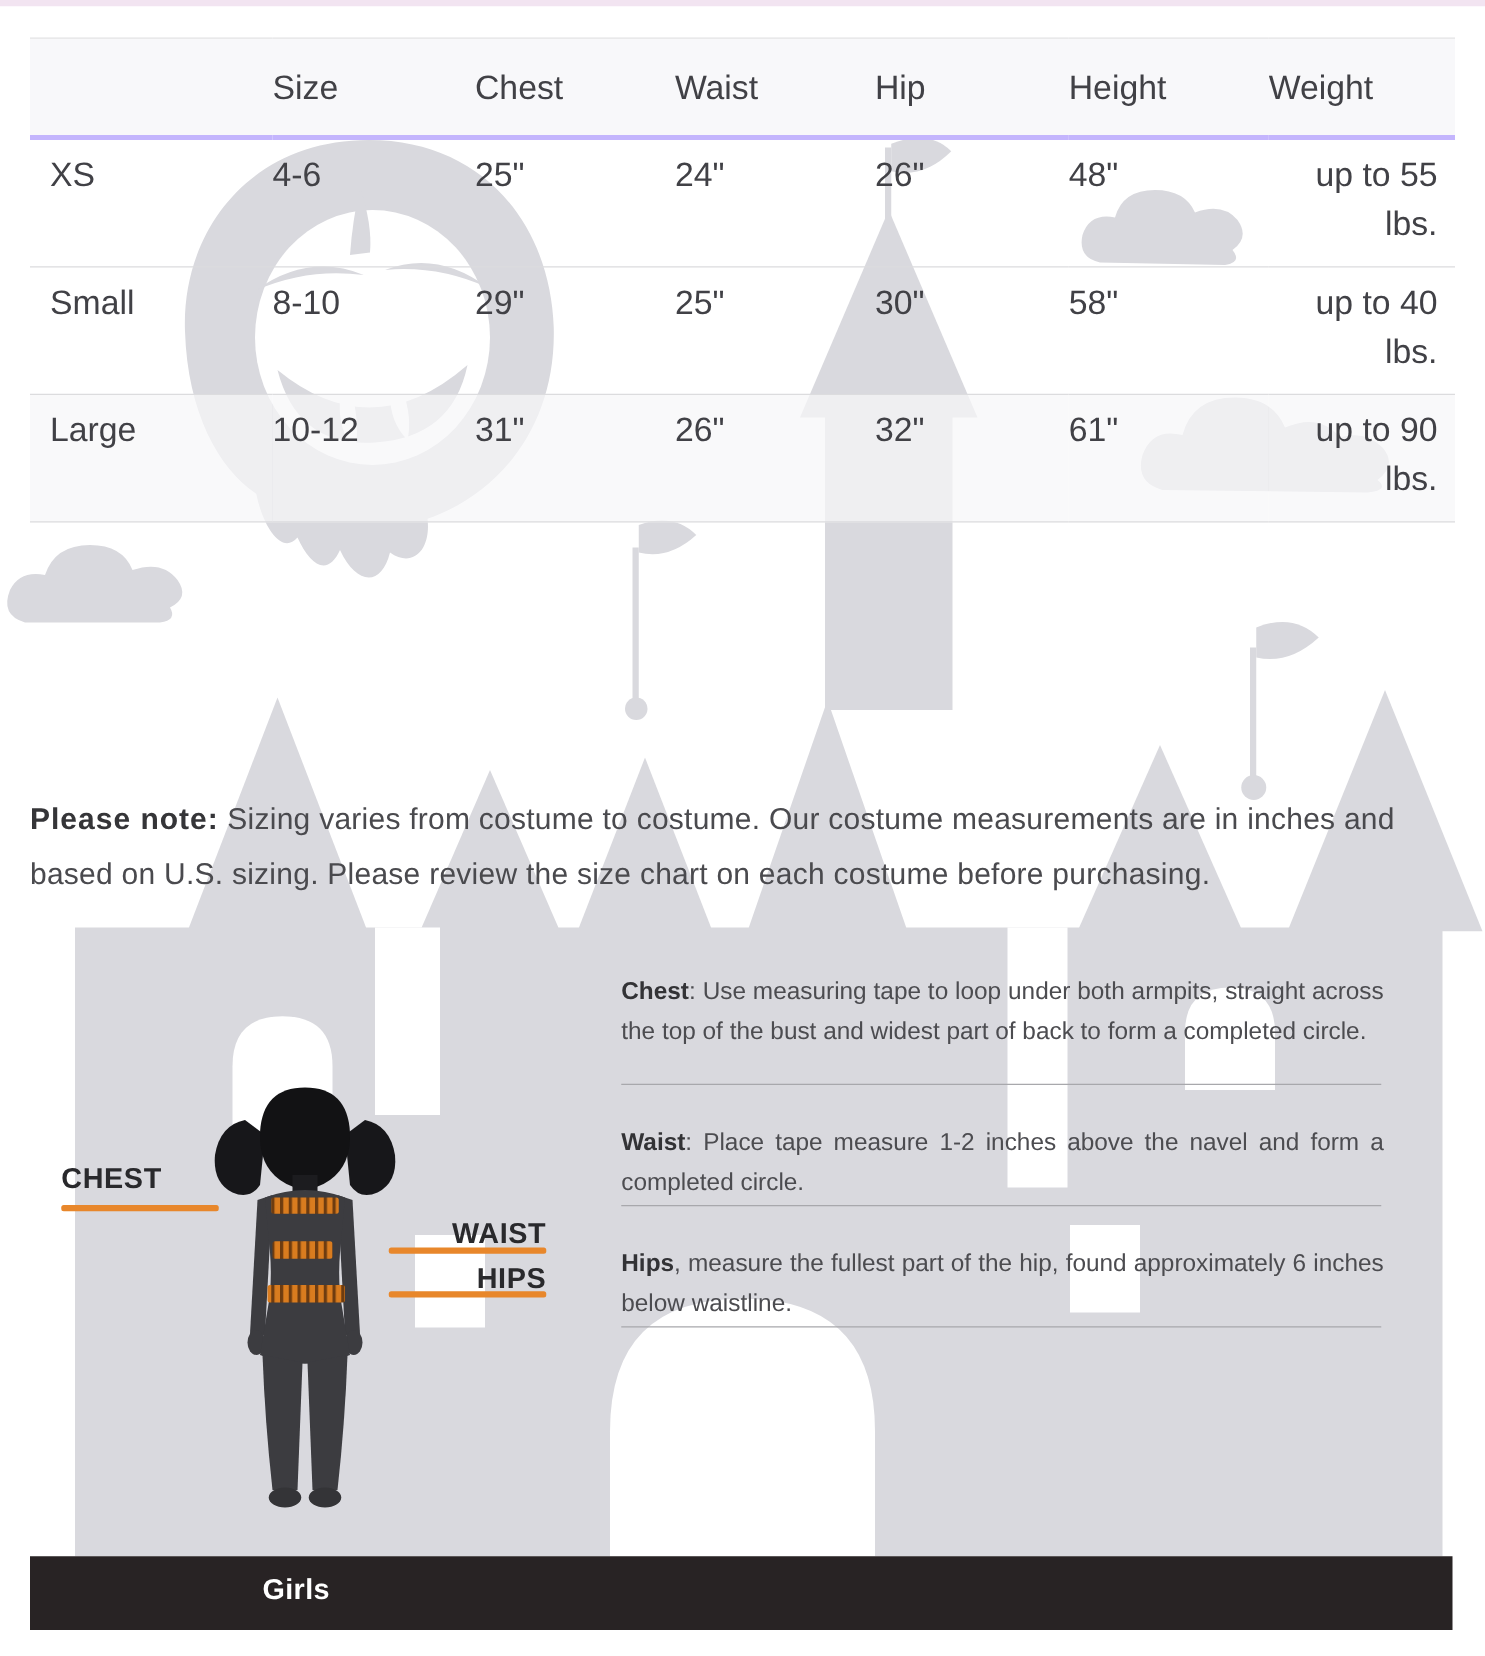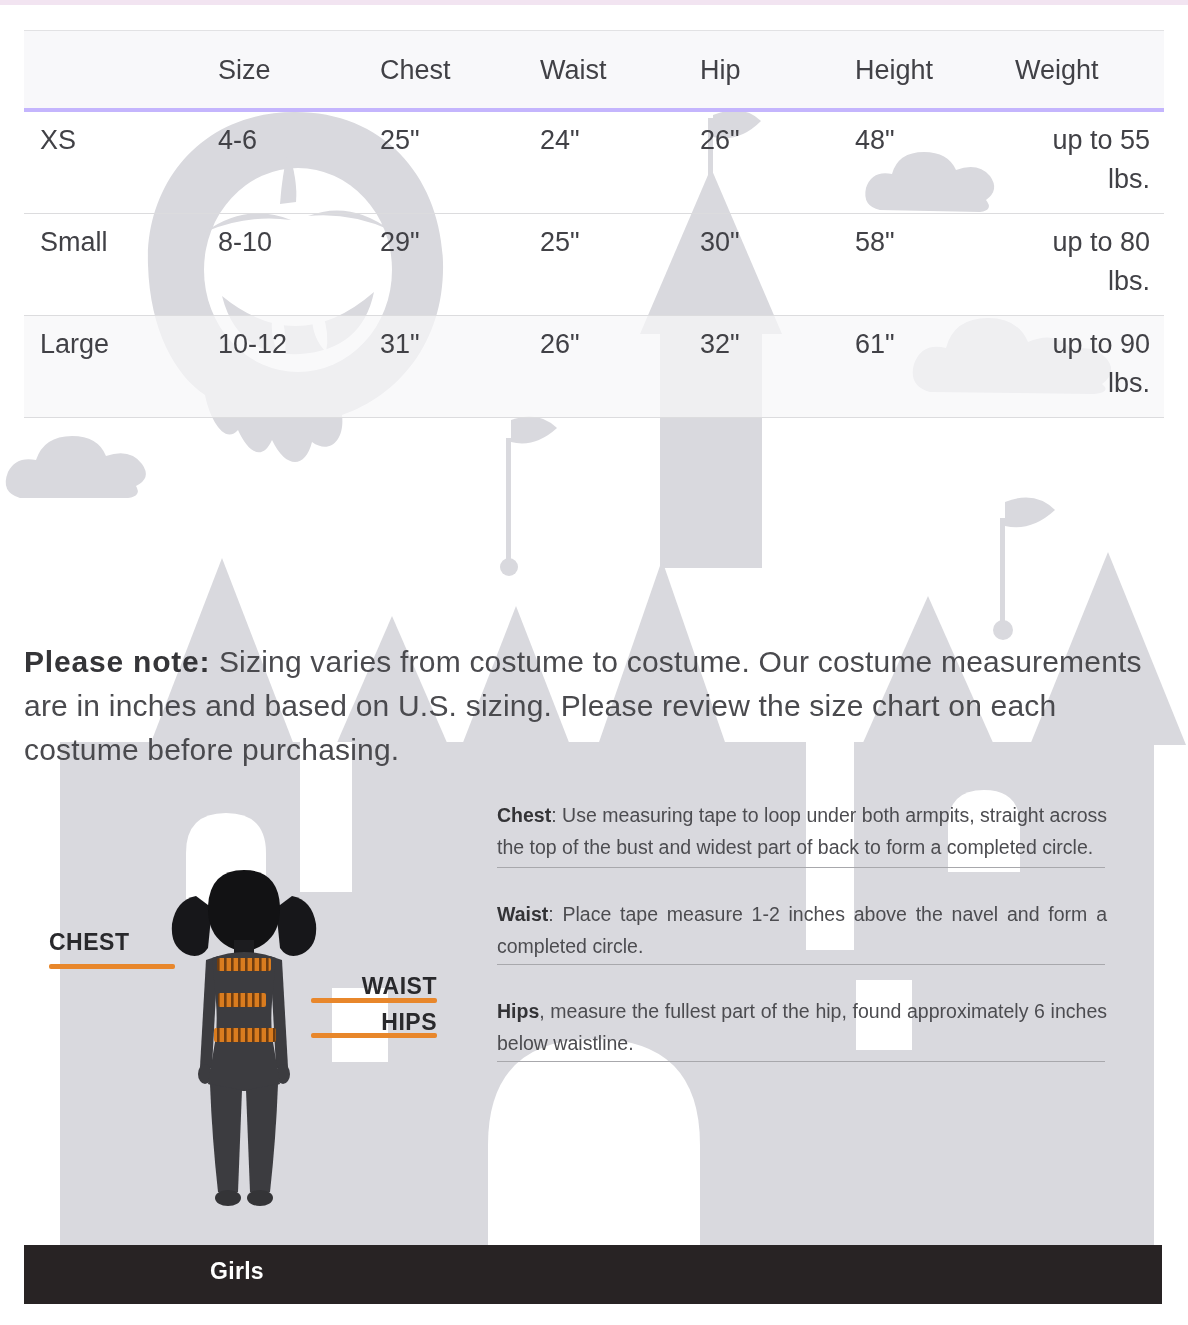--- a/index.html
+++ b/index.html
@@ -25,21 +25,21 @@
   table.size-table thead th{padding:20px 0 18px 0;background:rgba(246,246,248,0.78);}
   table.size-table thead tr{border-top:1px solid #e2e2e4;border-bottom:4px solid #c4b5fd;}
   table.size-table tbody tr{border-bottom:1px solid #dcdcde;}
   table.size-table tbody tr.striped{background:rgba(246,246,248,0.72);}
   table.size-table .c0{padding-left:16px;}
   table.size-table td.weight{padding-right:14px;text-align:right;}
 
   
   .note{
     position:absolute;left:24px;top:610px;width:1118px;z-index:2;
-    font-size:30px;line-height:44px;color:#4a4a4e;letter-spacing:0.2px;
+    font-size:24px;line-height:44px;color:#4a4a4e;letter-spacing:0.2px;
   }
   .note b{color:#353538;font-weight:700;letter-spacing:0.8px;}
 
   
   .guide{position:absolute;left:24px;top:737px;width:1140px;height:560px;z-index:2;}
   .guide .gp{
     position:absolute;left:473px;width:610px;font-size:19.5px;line-height:32px;
     color:#4c4c50;text-align:justify;
   }
   .guide .gp b{color:#333336;}
@@ -138,21 +138,21 @@
       <td>48"</td>
       <td class="weight">up to 55 lbs.</td>
     </tr>
     <tr>
       <td class="c0">Small</td>
       <td>8-10</td>
       <td>29"</td>
       <td>25"</td>
       <td>30"</td>
       <td>58"</td>
-      <td class="weight">up to 80 lbs.</td>
+      <td class="weight">up to 40 lbs.</td>
     </tr>
     <tr class="striped">
       <td class="c0">Large</td>
       <td>10-12</td>
       <td>31"</td>
       <td>26"</td>
       <td>32"</td>
       <td>61"</td>
       <td class="weight">up to 90 lbs.</td>
     </tr>
@@ -194,21 +194,21 @@
     <rect x="60" y="176" width="62" height="14" rx="2" fill="url(#tape)"></rect>
   </svg>
 
   <div class="fig-label" style="left:25px;top:192px;">CHEST</div>
   <div class="fig-line" style="left:25px;top:227px;width:126px;"></div>
   <div class="fig-label" style="left:285px;top:236px;width:128px;text-align:right;">WAIST</div>
   <div class="fig-line" style="left:287px;top:261px;width:126px;"></div>
   <div class="fig-label" style="left:285px;top:272px;width:128px;text-align:right;">HIPS</div>
   <div class="fig-line" style="left:287px;top:296px;width:126px;"></div>
 
-  <p class="gp" style="top:42px;"><b>Chest</b><span>: Use measuring tape to loop under both armpits, straight across the top of the bust and widest part of back to form a completed circle.</span></p>
+  <p class="gp" style="top:20px;"><b>Chest</b><span>: Use measuring tape to loop under both armpits, straight across the top of the bust and widest part of back to form a completed circle.</span></p>
   <div class="sep" style="top:130px;"></div>
   <p class="gp" style="top:141px;"><b>Waist</b><span>: Place tape measure 1-2 inches above the navel and form a completed circle.</span></p>
   <div class="sep" style="top:227px;"></div>
   <p class="gp" style="top:238px;"><b>Hips</b><span>, measure the fullest part of the hip, found approximately 6 inches below waistline.</span></p>
   <div class="sep" style="top:324px;"></div>
 
   <div class="girls-bar"><span>Girls</span></div>
 </div>
 
 </body></html>

